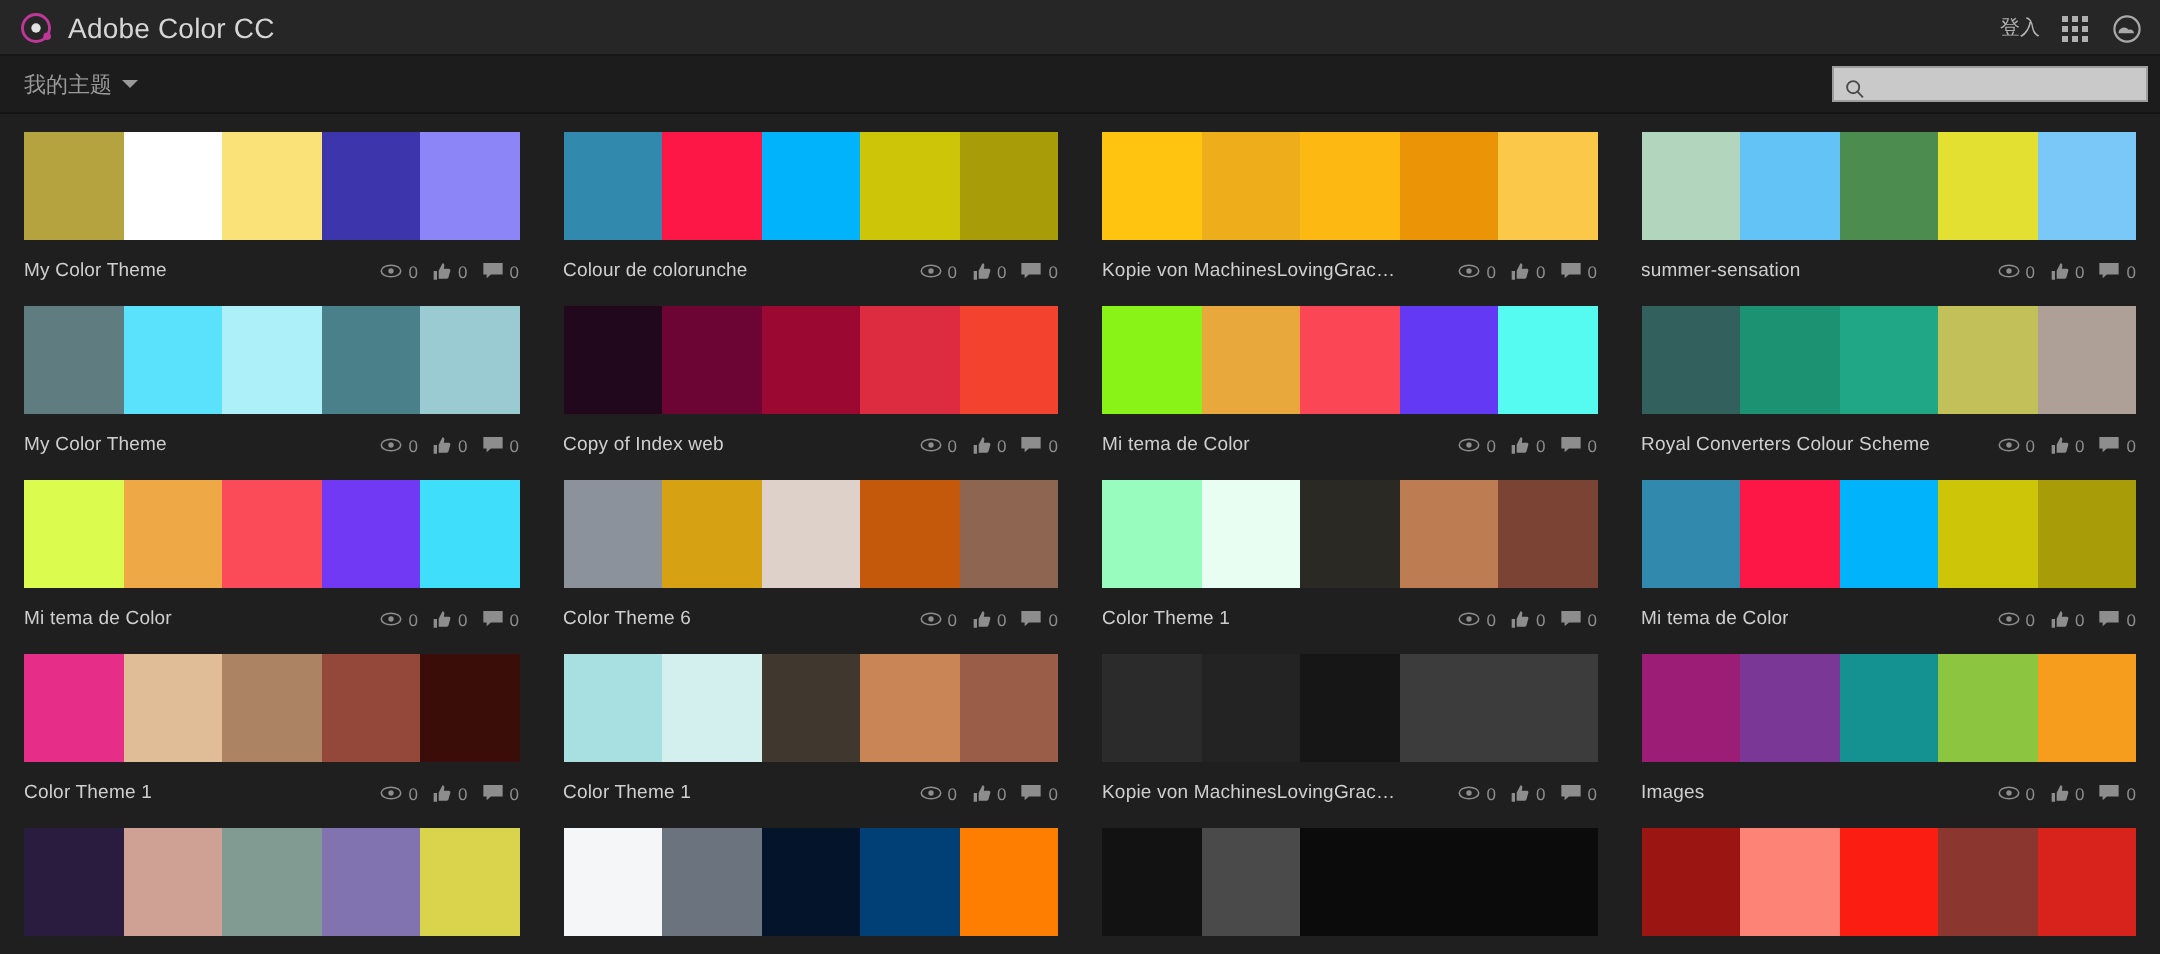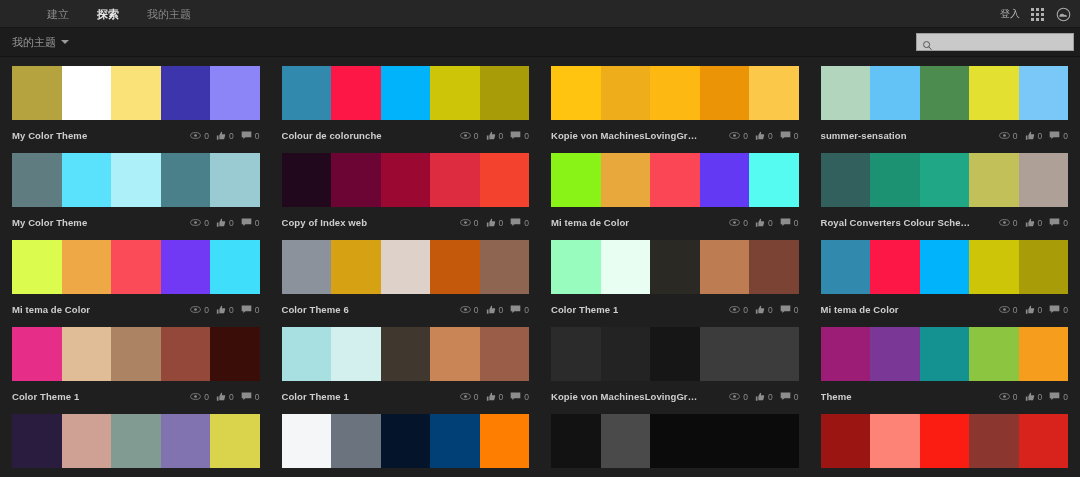--- a/index.html
+++ b/index.html
@@ -118,42 +118,47 @@
   .card-meta {
     display: flex;
     align-items: center;
     justify-content: space-between;
     margin-top: 9px;
     height: 13px;
   }
   .card-title {
     color: #cfcfcf;
     font-size: 9.5px;
-    font-weight: bold;
+    font-weight: normal;
     letter-spacing: .1px;
     white-space: nowrap;
     overflow: hidden;
     text-overflow: ellipsis;
     max-width: 150px;
   }
   .stats { display: flex; align-items: center; gap: 7px; flex: 0 0 auto; }
   .stat { display: flex; align-items: center; gap: 3px; }
   .stat svg { display: block; }
   .stat-num { color: #8d8d8d; font-size: 8.5px; }
 </style>
 </head>
 <body>
 
 <div class="topbar">
-
-  <div class="nav">
-    <span class="nav-item">建立</span>
-    <span class="nav-item active">探索</span>
-    <span class="nav-item">我的主题</span>
+  <div class="brand">
+    <span class="logo-wrap">
+      <svg viewBox="0 0 20 20" width="18" height="18">
+        <circle cx="10" cy="10" r="7.5" fill="none" stroke="#c0379a" stroke-width="1.6"></circle>
+        <circle cx="10" cy="10" r="2.6" fill="#e2e2e2"></circle>
+        <circle cx="16.2" cy="14.6" r="2.1" fill="#c0379a"></circle>
+      </svg>
+    </span>
+    <span class="brand-title">Adobe Color CC</span>
   </div>
+
 
   <div class="top-right">
     <span class="signin">登入</span>
     <span class="grid-icon">
       <i></i>
         <i></i>
         <i></i>
         <i></i>
         <i></i>
         <i></i>
@@ -775,21 +780,21 @@
     </div>
     <div class="card">
       <div class="swatches">
         <div class="swatch" style="background: rgb(156, 29, 118);"></div>
         <div class="swatch" style="background: rgb(123, 55, 149);"></div>
         <div class="swatch" style="background: rgb(19, 146, 145);"></div>
         <div class="swatch" style="background: rgb(140, 197, 64);"></div>
         <div class="swatch" style="background: rgb(247, 157, 30);"></div>
       </div>
       <div class="card-meta">
-        <span class="card-title">Theme</span>
+        <span class="card-title">Images</span>
         <div class="stats">
           <div class="stat">
             <span>
               <svg viewBox="0 0 14 10" width="11" height="9">
                 <ellipse cx="7" cy="5" rx="6.2" ry="3.7" fill="none" stroke="#8d8d8d" stroke-width="1"></ellipse>
                 <circle cx="7" cy="5" r="1.7" fill="#8d8d8d"></circle>
               </svg>
             </span>
             <span class="stat-num">0</span>
           </div>

